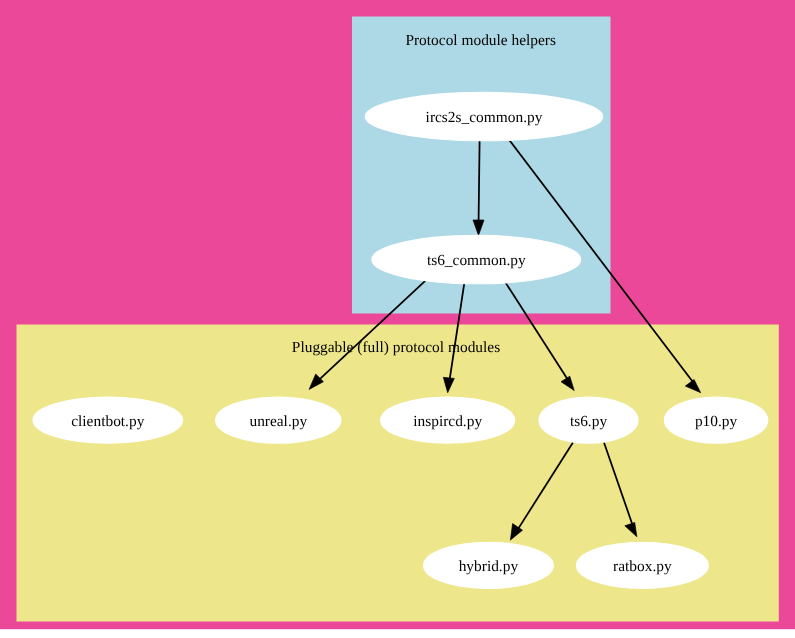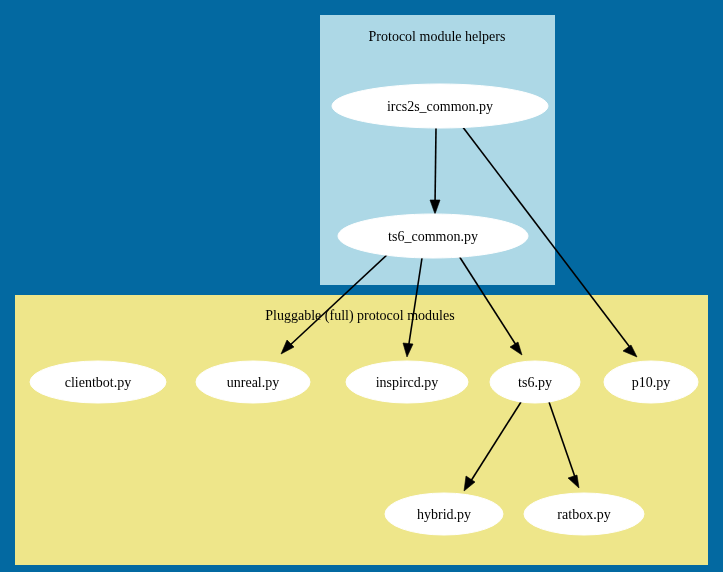--- a/index.html
+++ b/index.html
@@ -10,21 +10,21 @@
   body {
     width: 723px;
     height: 580px;
     font-family: "Liberation Serif", "DejaVu Serif", serif;
     overflow: hidden;
   }
   #diagram-root {
     position: relative;
     width: 723px;
     height: 572px;
-    background: #0369a1;
+    background: #ec4899;
     text-align: center;
   }
   svg#graph {
     display: block;
     width: 723px;
     height: 580px;
   }
   .cluster-rect {
     stroke: none;
   }

